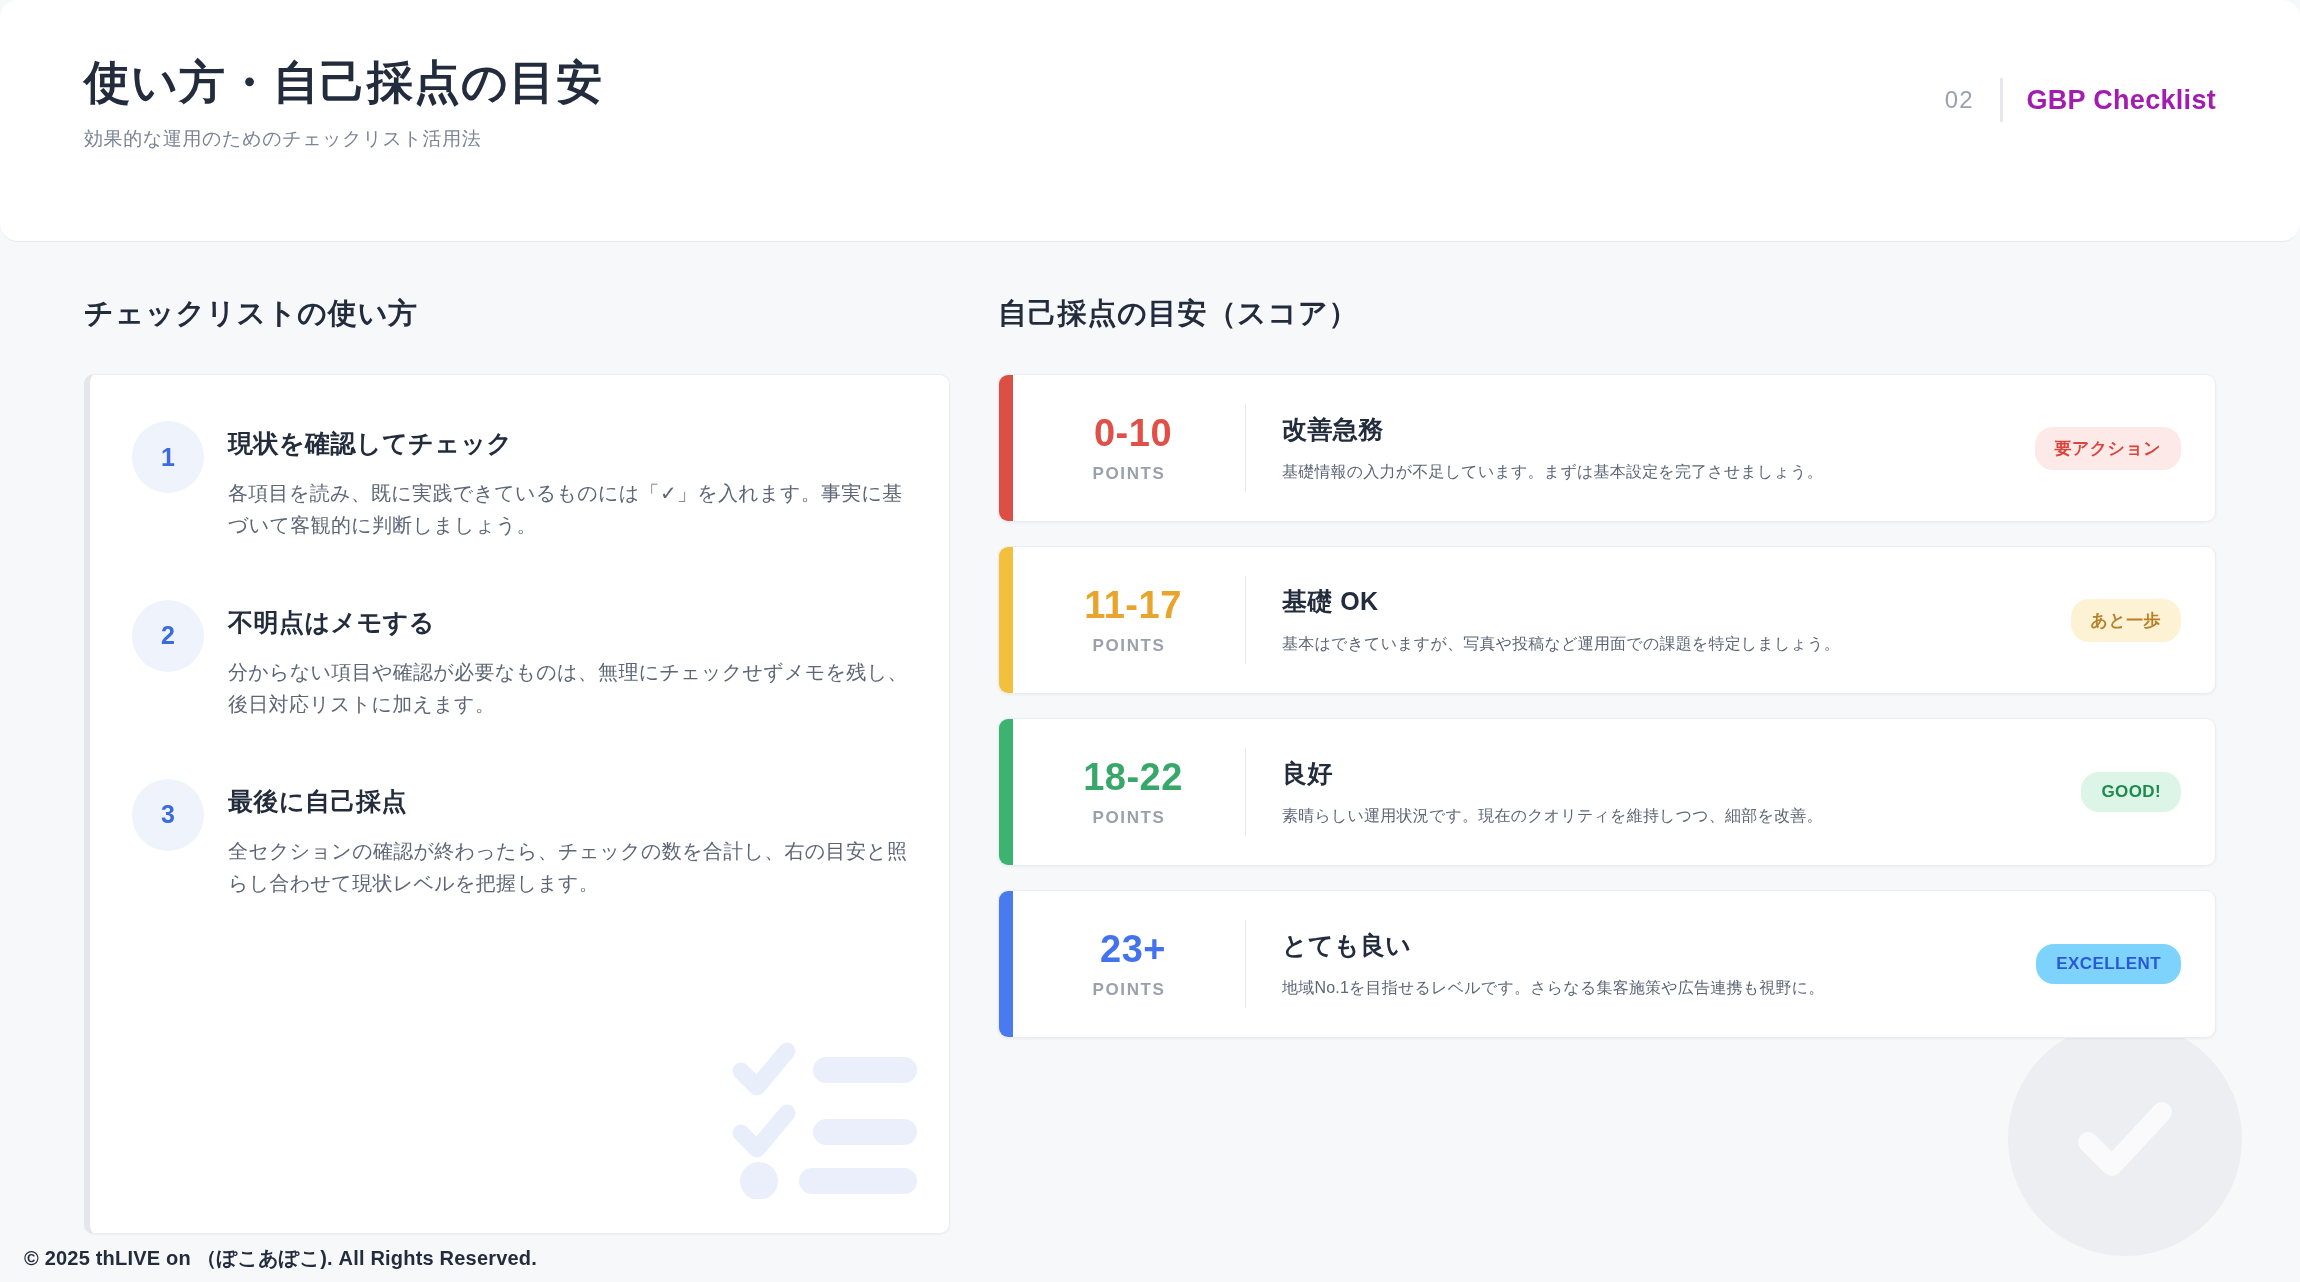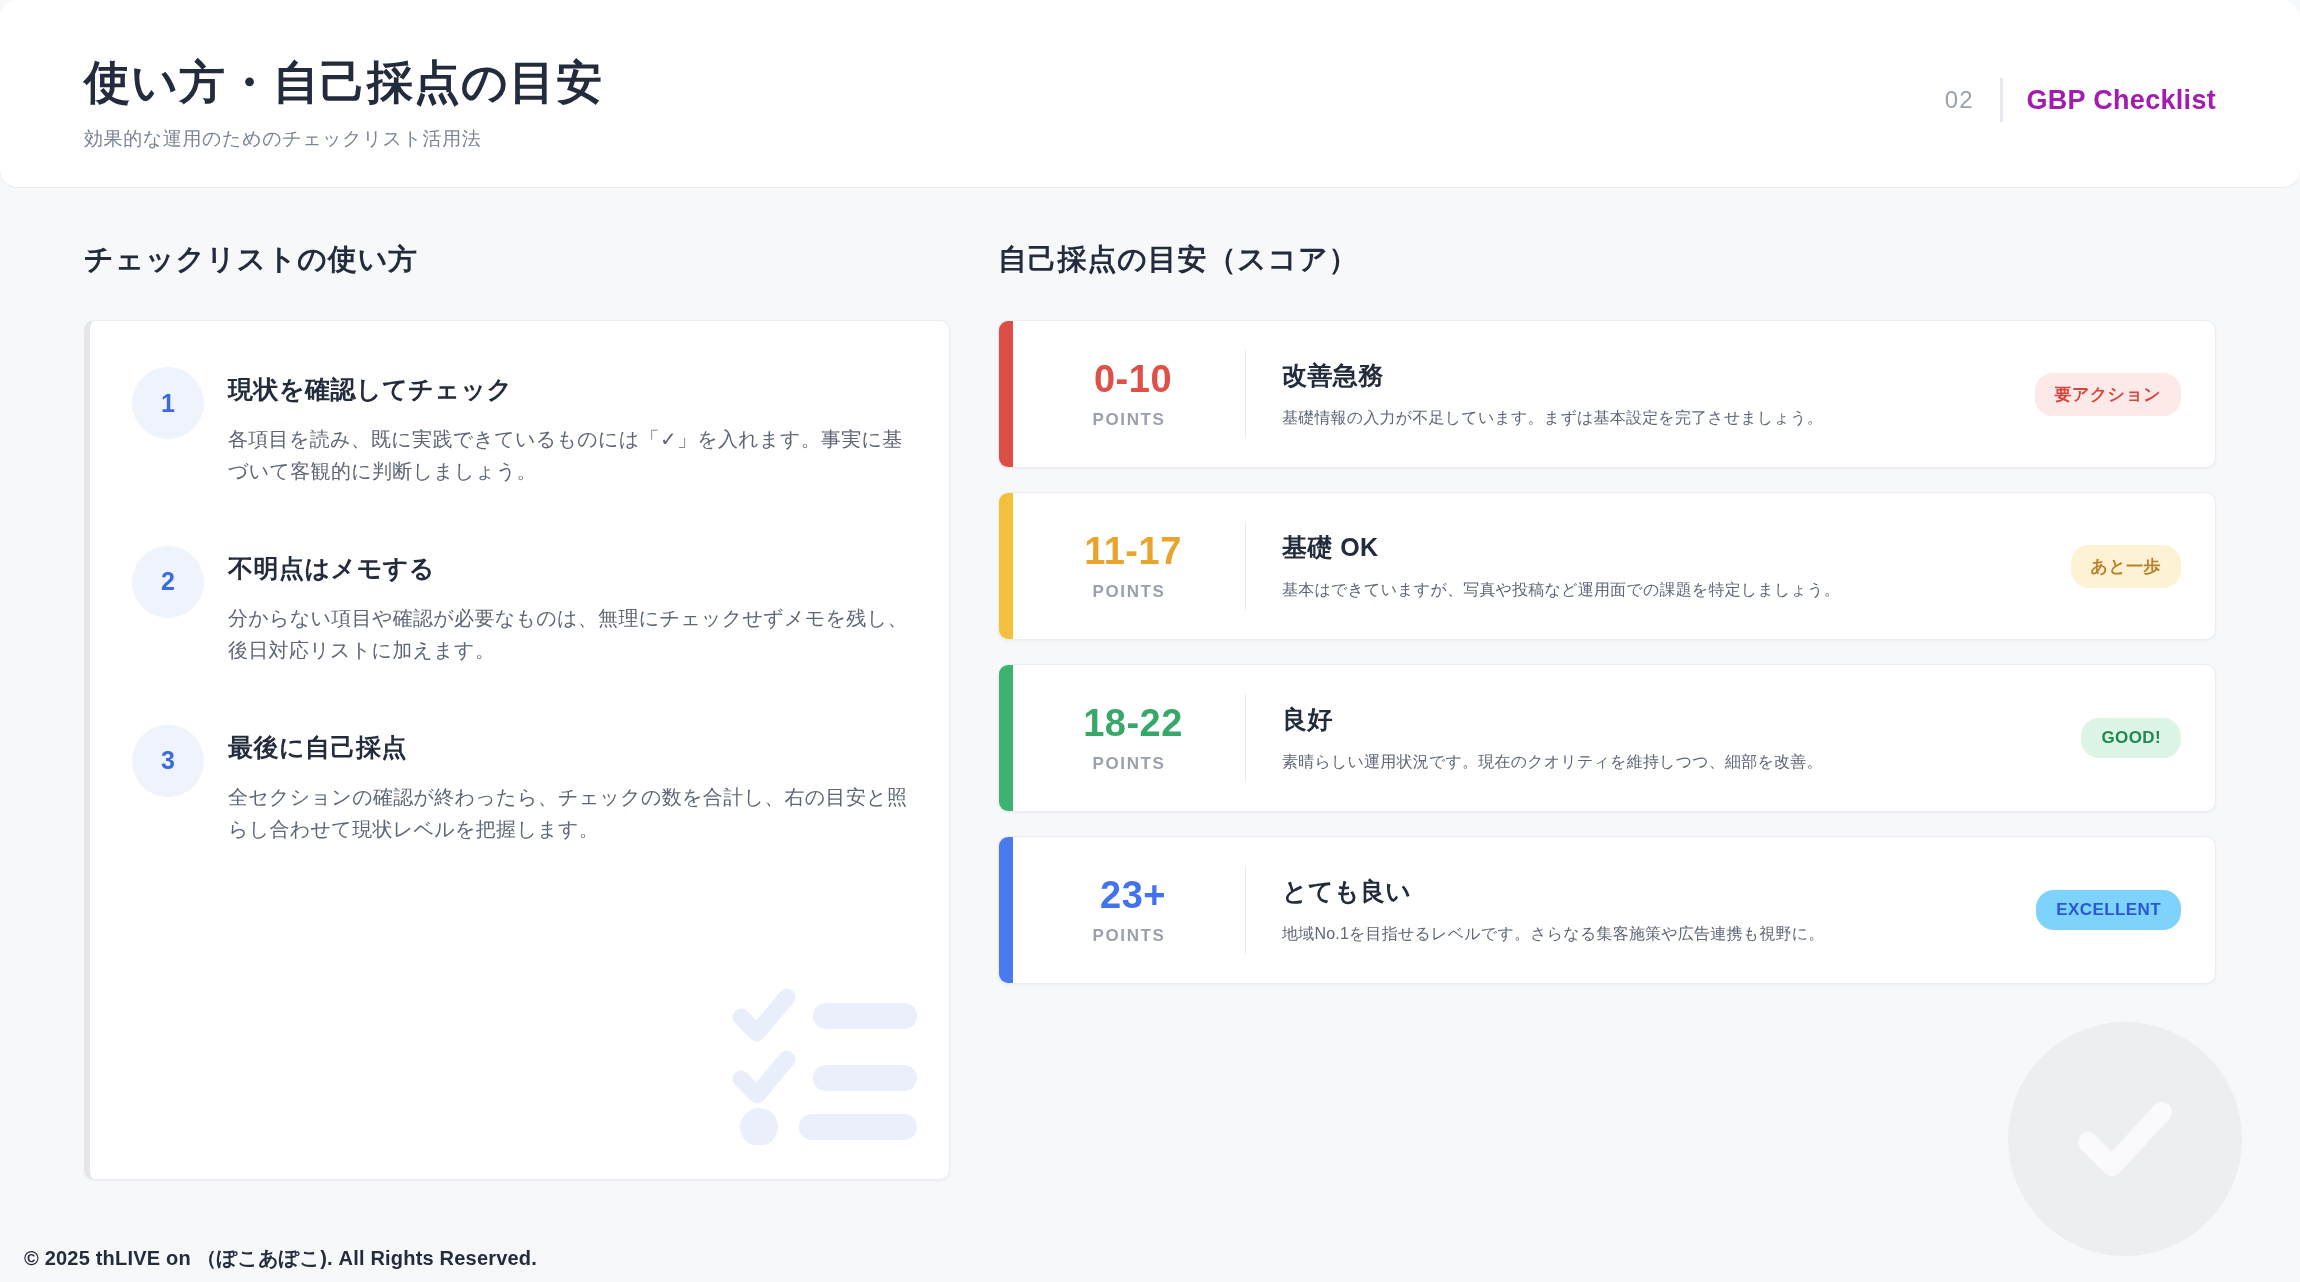--- a/index.html
+++ b/index.html
@@ -13,21 +13,21 @@
   body {
     font-family: "Liberation Sans", "DejaVu Sans", sans-serif;
     background: #f7f8fa;
     color: #2b3445;
     position: relative;
   }
 
   
   .header {
     position: relative;
-    height: 188px;
+    height: 242px;
     background: #ffffff;
     border-bottom: 1px solid #e7e9ee;
     padding: 44px 84px 17px 84px;
     display: flex;
     align-items: flex-start;
     justify-content: space-between;
     border-radius: 18px;
   }
   .header-left { padding-top: 10px; }
   .page-title {

